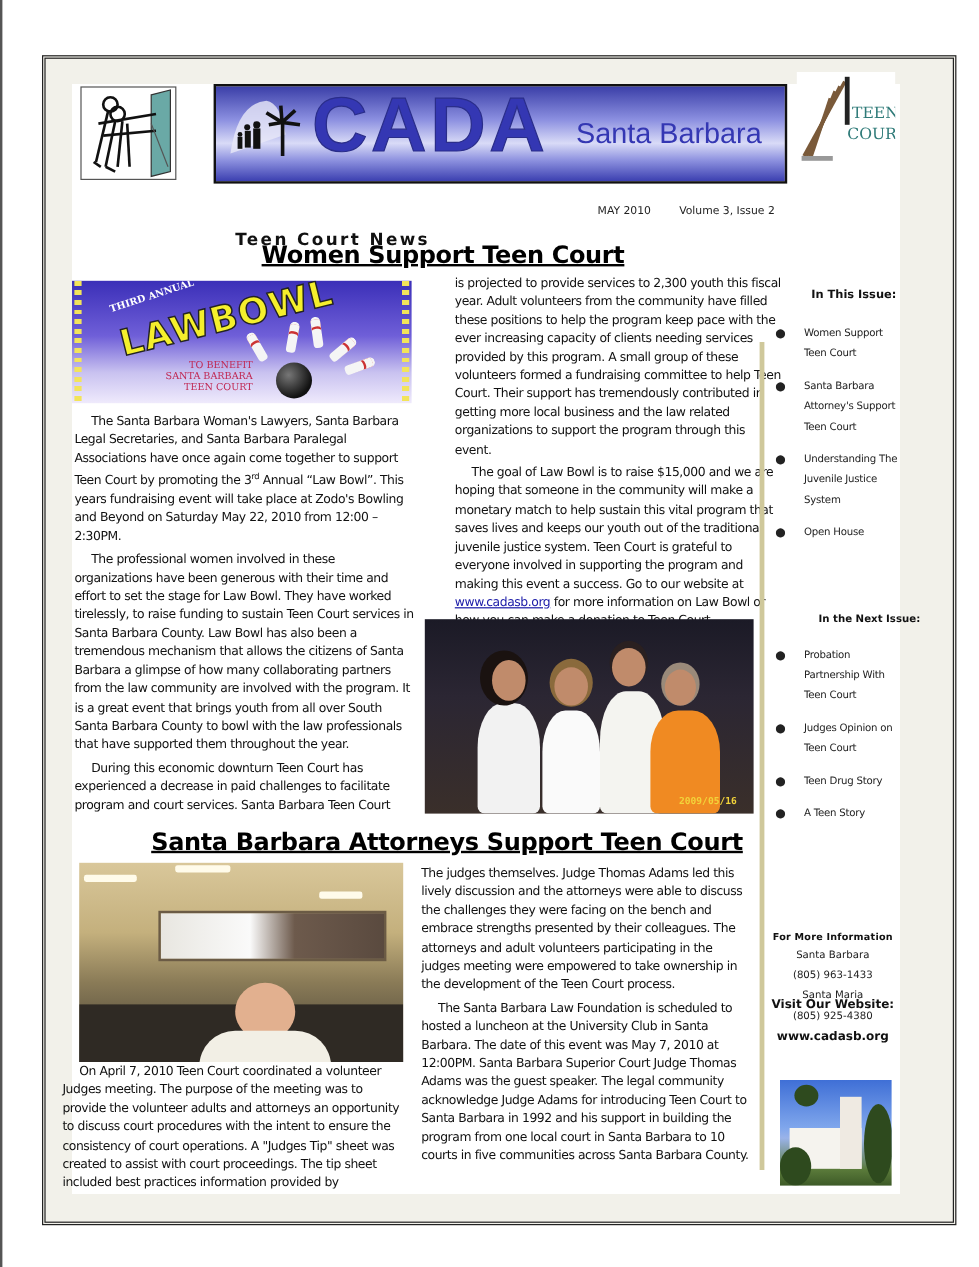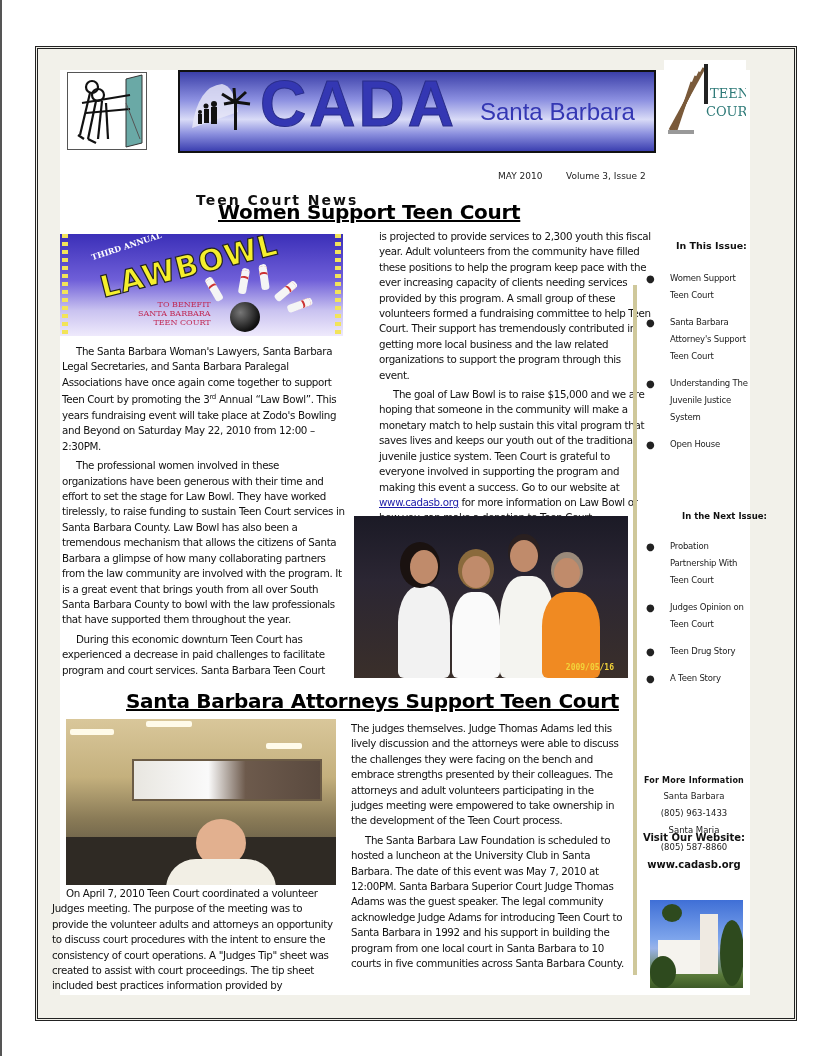--- a/index.html
+++ b/index.html
@@ -262,21 +262,21 @@
   <li class="sb-item"><span class="sb-bullet">●</span><span>Judges Opinion on Teen Court</span></li>
   <li class="sb-item"><span class="sb-bullet">●</span><span>Teen Drug Story</span></li>
   <li class="sb-item"><span class="sb-bullet">●</span><span>A Teen Story</span></li>
 </ul>
 
 <div class="sb-info" style="top:752px;margin-top:24px;">
   <div class="t">For More Information</div>
   <div class="l">Santa Barbara</div>
   <div class="l">(805) 963-1433</div>
   <div class="l">Santa Maria</div>
-  <div class="l">(805) 587-8860</div>
+  <div class="l">(805) 925-4380</div>
 </div>
 <div class="sb-visit" style="top:832px;">Visit Our Website:</div>
 <div class="sb-url" style="top:859px;">www.cadasb.org</div>
 
 <div class="courthouse">
   <div class="ch-tree" style="left:12px;top:4px;width:20px;height:18px;"></div>
   <div class="ch-bldg"></div>
   <div class="ch-tower"></div>
   <div class="ch-tree" style="left:0px;top:56px;width:26px;height:32px;"></div>
   <div class="ch-tree" style="left:70px;top:20px;width:24px;height:66px;"></div>

